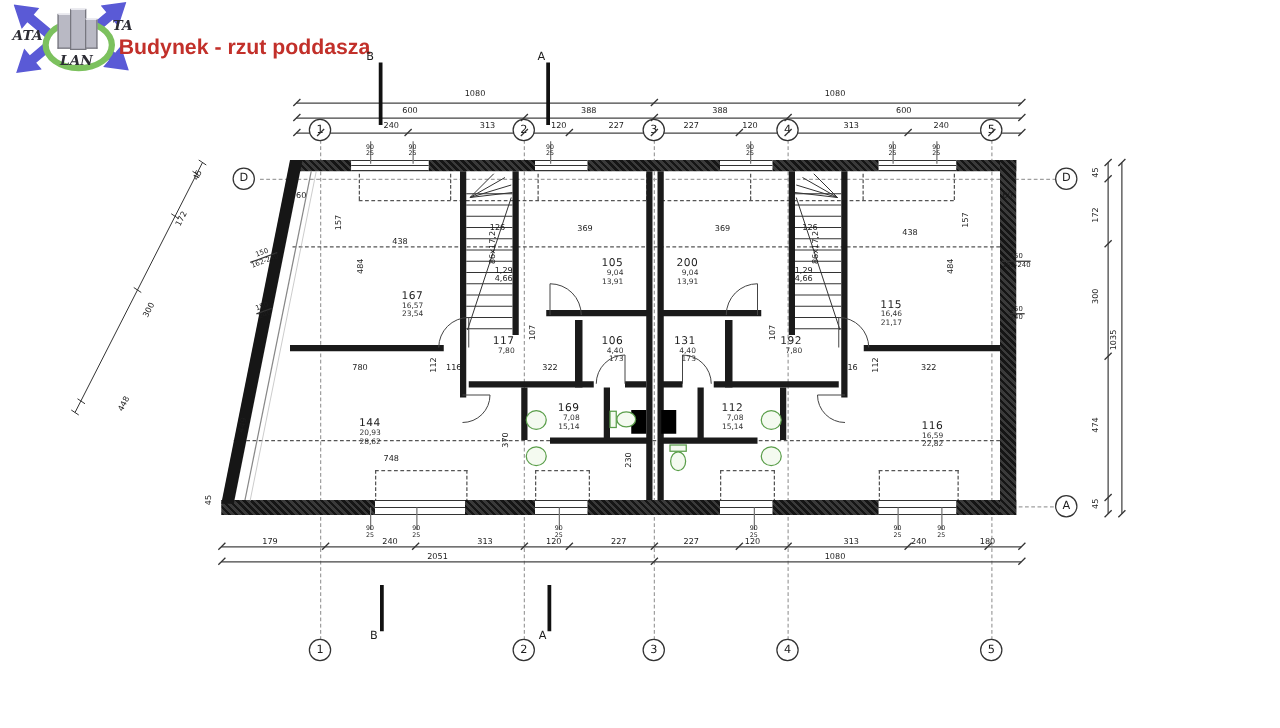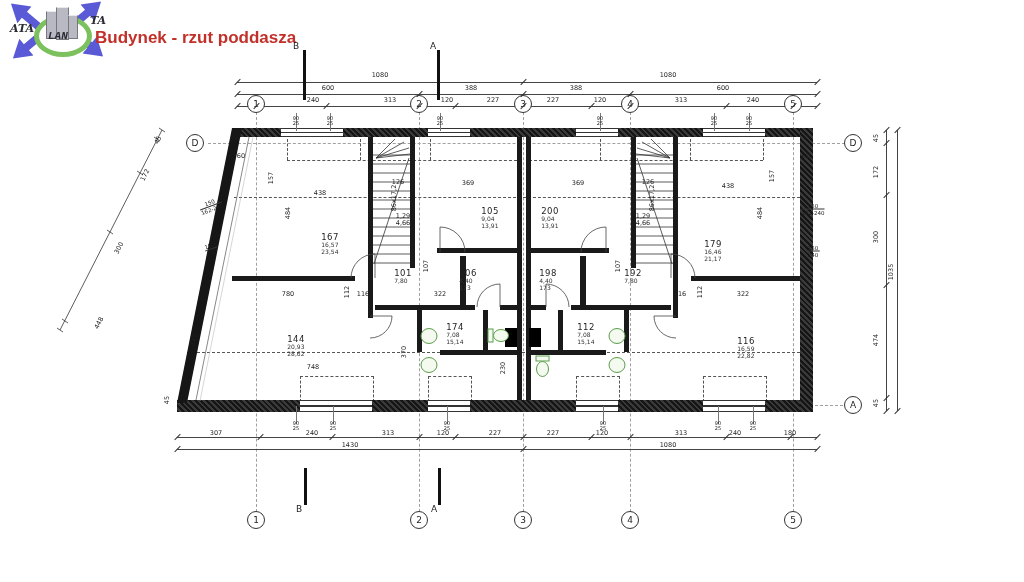--- a/index.html
+++ b/index.html
@@ -25,21 +25,21 @@
   .dl{height:1px;background:#444;}
   .dlv{width:1px;background:#444;}
   .sec{background:#111;}
   .dsh{height:0;border-top:1px dashed #555;}
   .dshv{width:0;border-left:1px dashed #555;}
   .dbox{border:1px dashed #555;}
   .axv{width:0;border-left:1px dashed #a0a0a0;}
   .axh{height:0;border-top:1px dashed #a0a0a0;}
   .tk{position:absolute;width:1px;height:8px;background:#333;transform:rotate(45deg);}
   .dim{position:absolute;font-size:6.5px;white-space:nowrap;color:#1d1d1d;}
-  .room{position:absolute;text-align:left;transform:translateX(-50%);}
+  .room{position:absolute;text-align:right;transform:translateX(-50%);}
   .room .n{font-size:8.5px;letter-spacing:.4px;}
   .room .a{font-size:6px;line-height:6.5px;color:#333;}
   .gc{position:absolute;width:16px;height:16px;border:1px solid #333;border-radius:50%;background:#fff;
       font-size:9px;line-height:16px;text-align:center;transform:translate(-50%,-50%);}
   .secletter{position:absolute;font-size:9px;transform:translate(-50%,-50%);}
   .knee{position:absolute;font-size:5.5px;line-height:6px;text-align:center;}
   .knee .k1{border-bottom:0.5px solid #333;display:block;padding:0 1px;}
   .wm{position:absolute;font-size:5px;line-height:4.8px;text-align:center;transform:translate(-50%,-50%);color:#222;}
   .wml{position:absolute;width:1px;background:#777;}
   svg{position:absolute;left:0;top:0;}
@@ -53,21 +53,21 @@
     <div class="arr" style="left:0;top:4px;transform:rotate(40deg);"></div>
     <div class="arr" style="left:2px;top:32px;transform:rotate(-40deg);"></div>
     <div class="arr" style="left:58px;top:2px;transform:rotate(140deg);"></div>
     <div class="arr" style="left:60px;top:30px;transform:rotate(-140deg);"></div>
     <div id="lg-ellipse"></div>
     <div class="bld" style="left:40px;top:9px;width:9px;height:26px;"></div>
     <div class="bld" style="left:50px;top:5px;width:11px;height:31px;"></div>
     <div class="bld" style="left:62px;top:13px;width:8px;height:22px;"></div>
     <span class="lgtxt" style="left:4px;top:20px;">ATA</span>
     <span class="lgtxt" style="left:84px;top:12px;">TA</span>
-    <span class="lgtxt" style="left:42px;top:28px;font-family:Liberation Mono, monospace;">LAN</span>
+    <span class="lgtxt" style="left:42px;top:40px;">LAN</span>
   </div>
   <div id="title">Budynek - rzut poddasza</div>
 
   <div id="plan" style="position:absolute;left:0;top:0;width:1024px;height:582px;">
 
     <div class="axv" style="left:256px;top:112px;height:400px;"></div>
     <div class="axv" style="left:419px;top:112px;height:400px;"></div>
     <div class="axv" style="left:523px;top:112px;height:400px;"></div>
     <div class="axv" style="left:630px;top:112px;height:400px;"></div>
     <div class="axv" style="left:793px;top:112px;height:400px;"></div>
@@ -211,31 +211,31 @@
       <div class="dim" style="left: 576px; top: 88px; transform: translate(-50%, -50%);">388</div>
       <div class="dim" style="left: 723px; top: 88px; transform: translate(-50%, -50%);">600</div>
       <div class="dim" style="left: 313px; top: 100px; transform: translate(-50%, -50%);">240</div>
       <div class="dim" style="left: 390px; top: 100px; transform: translate(-50%, -50%);">313</div>
       <div class="dim" style="left: 447px; top: 100px; transform: translate(-50%, -50%);">120</div>
       <div class="dim" style="left: 493px; top: 100px; transform: translate(-50%, -50%);">227</div>
       <div class="dim" style="left: 553px; top: 100px; transform: translate(-50%, -50%);">227</div>
       <div class="dim" style="left: 600px; top: 100px; transform: translate(-50%, -50%);">120</div>
       <div class="dim" style="left: 681px; top: 100px; transform: translate(-50%, -50%);">313</div>
       <div class="dim" style="left: 753px; top: 100px; transform: translate(-50%, -50%);">240</div>
-      <div class="dim" style="left: 216px; top: 433px; transform: translate(-50%, -50%);">307</div>
+      <div class="dim" style="left: 216px; top: 433px; transform: translate(-50%, -50%);">179</div>
       <div class="dim" style="left: 312px; top: 433px; transform: translate(-50%, -50%);">240</div>
       <div class="dim" style="left: 388px; top: 433px; transform: translate(-50%, -50%);">313</div>
       <div class="dim" style="left: 443px; top: 433px; transform: translate(-50%, -50%);">120</div>
       <div class="dim" style="left: 495px; top: 433px; transform: translate(-50%, -50%);">227</div>
       <div class="dim" style="left: 553px; top: 433px; transform: translate(-50%, -50%);">227</div>
       <div class="dim" style="left: 602px; top: 433px; transform: translate(-50%, -50%);">120</div>
       <div class="dim" style="left: 681px; top: 433px; transform: translate(-50%, -50%);">313</div>
       <div class="dim" style="left: 735px; top: 433px; transform: translate(-50%, -50%);">240</div>
       <div class="dim" style="left: 790px; top: 433px; transform: translate(-50%, -50%);">180</div>
-      <div class="dim" style="left: 350px; top: 445px; transform: translate(-50%, -50%);">1430</div>
+      <div class="dim" style="left: 350px; top: 445px; transform: translate(-50%, -50%);">2051</div>
       <div class="dim" style="left: 668px; top: 445px; transform: translate(-50%, -50%);">1080</div>
       <div class="dim" style="left: 876px; top: 138px; transform: translate(-50%, -50%) rotate(-90deg);">45</div>
       <div class="dim" style="left: 876px; top: 172px; transform: translate(-50%, -50%) rotate(-90deg);">172</div>
       <div class="dim" style="left: 876px; top: 237px; transform: translate(-50%, -50%) rotate(-90deg);">300</div>
       <div class="dim" style="left: 876px; top: 340px; transform: translate(-50%, -50%) rotate(-90deg);">474</div>
       <div class="dim" style="left: 876px; top: 403px; transform: translate(-50%, -50%) rotate(-90deg);">45</div>
       <div class="dim" style="left: 891px; top: 272px; transform: translate(-50%, -50%) rotate(-90deg);">1035</div>
       <div class="dim" style="left: 158px; top: 140px; transform: translate(-50%, -50%) rotate(-63deg);">45</div>
       <div class="dim" style="left: 145px; top: 175px; transform: translate(-50%, -50%) rotate(-63deg);">172</div>
       <div class="dim" style="left: 119px; top: 248px; transform: translate(-50%, -50%) rotate(-63deg);">300</div>
@@ -281,44 +281,44 @@
         <div class="n">105</div>
         <div class="a">9,04</div>
         <div class="a">13,91</div>
       </div>
       <div class="room" style="left: 550px; top: 206px;">
         <div class="n">200</div>
         <div class="a">9,04</div>
         <div class="a">13,91</div>
       </div>
       <div class="room" style="left: 713px; top: 239px;">
-        <div class="n">179</div>
+        <div class="n">115</div>
         <div class="a">16,46</div>
         <div class="a">21,17</div>
       </div>
       <div class="room" style="left: 403px; top: 268px;">
-        <div class="n">101</div>
+        <div class="n">117</div>
         <div class="a">7,80</div>
       </div>
       <div class="room" style="left: 633px; top: 268px;">
         <div class="n">192</div>
         <div class="a">7,80</div>
       </div>
-      <div class="room" style="left: 468px; top: 268px;">
+      <div class="room" style="left: 490px; top: 268px;">
         <div class="n">106</div>
         <div class="a">4,40</div>
         <div class="a">173</div>
       </div>
       <div class="room" style="left: 548px; top: 268px;">
-        <div class="n">198</div>
+        <div class="n">131</div>
         <div class="a">4,40</div>
         <div class="a">173</div>
       </div>
       <div class="room" style="left: 455px; top: 322px;">
-        <div class="n">174</div>
+        <div class="n">169</div>
         <div class="a">7,08</div>
         <div class="a">15,14</div>
       </div>
       <div class="room" style="left: 586px; top: 322px;">
         <div class="n">112</div>
         <div class="a">7,08</div>
         <div class="a">15,14</div>
       </div>
       <div class="room" style="left: 296px; top: 334px;">
         <div class="n">144</div>

